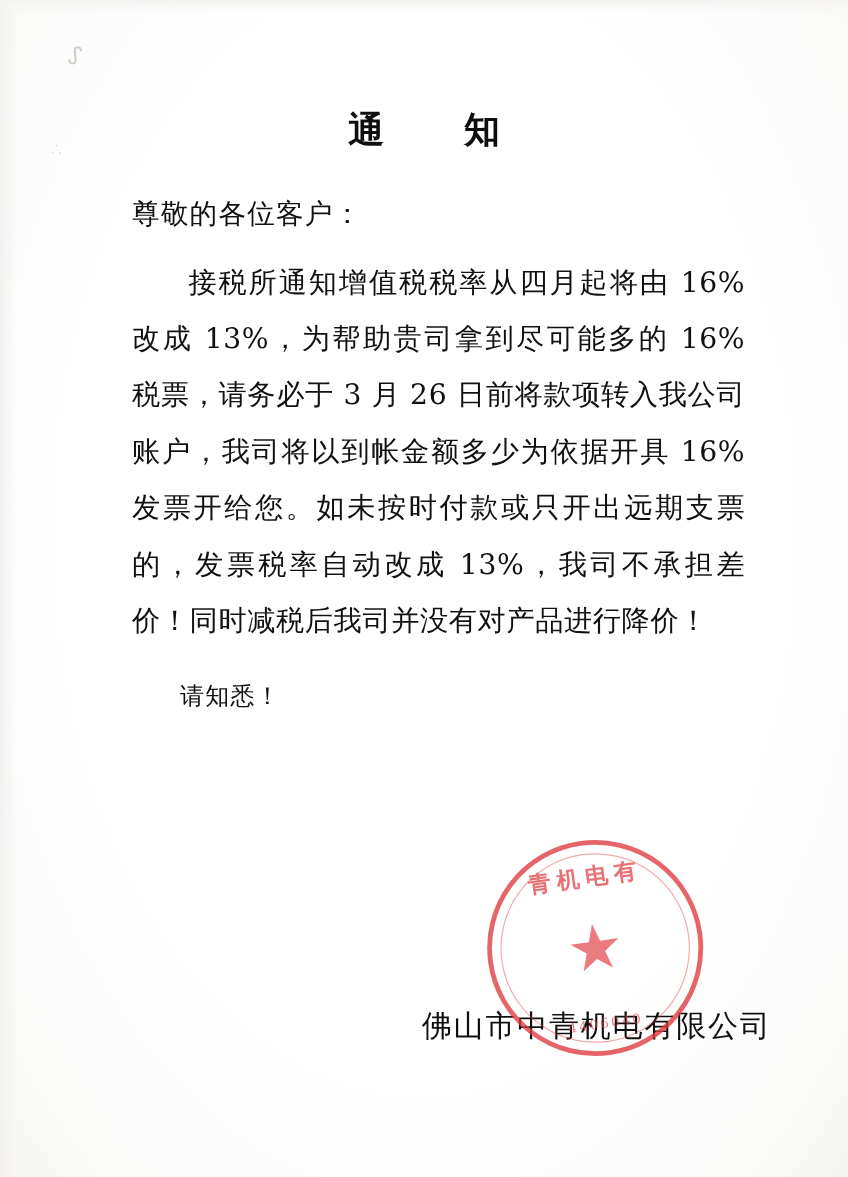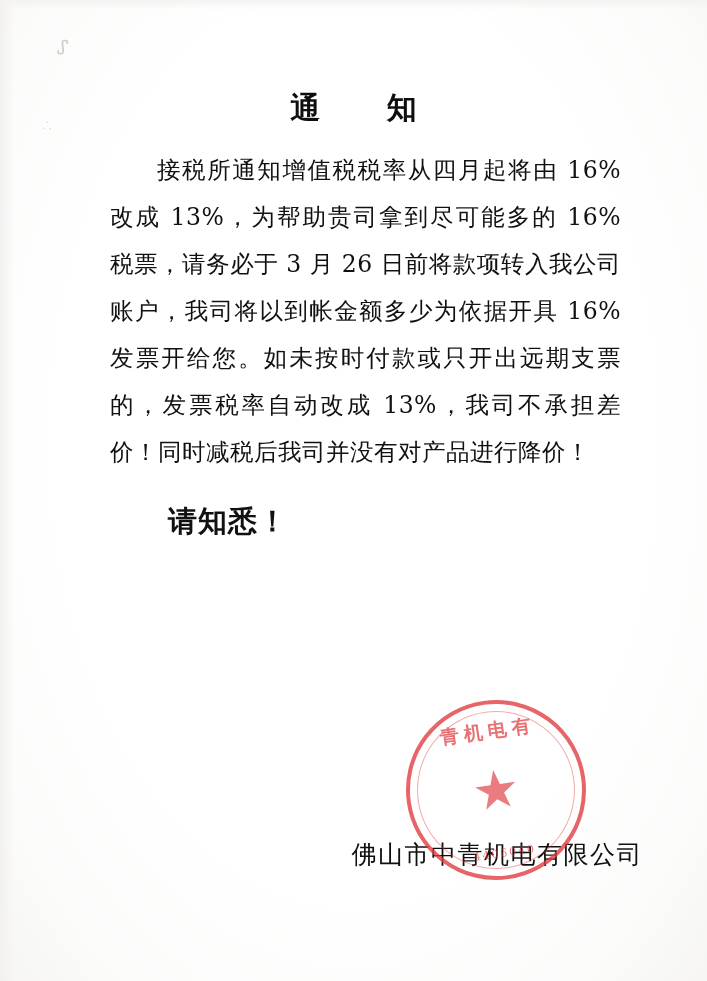--- a/index.html
+++ b/index.html
@@ -106,24 +106,23 @@
   }
 
   .body-block p {
     margin: 0;
     text-indent: 2em;
   }
 
   .closing {
     margin-top: 26px;
     margin-left: 110px;
-    font-size: 29px;
+    font-size: 20px;
     text-indent: 2em;
     letter-spacing: 1px;
-    font-weight: bold;
   }
 
   .sign-block {
     position: absolute;
     right: 64px;
     bottom: 110px;
     text-align: right;
   }
 
   .company {
@@ -202,20 +201,21 @@
   <div class="scan-edge-left"></div>
   <div class="scan-edge-top"></div>
 
   <span class="smudge smudge-1">ᔑ</span>
   <span class="smudge smudge-2">∴</span>
 
   <div class="doc">
 
     <div class="title">通 知</div>
 
+    <div class="salutation">尊敬的各位客户：</div>
 
     <div class="body-block">
       <p>接税所通知增值税税率从四月起将由 16% 改成 13%，为帮助贵司拿到尽可能多的 16% 税票，请务必于 3 月 26 日前将款项转入我公司账户，我司将以到帐金额多少为依据开具 16% 发票开给您。如未按时付款或只开出远期支票的，发票税率自动改成 13%，我司不承担差价！同时减税后我司并没有对产品进行降价！</p>
     </div>
 
     <div class="closing">请知悉！</div>
 
     <div class="sign-block">
       <div class="company">佛山市中青机电有限公司</div>
     </div>

